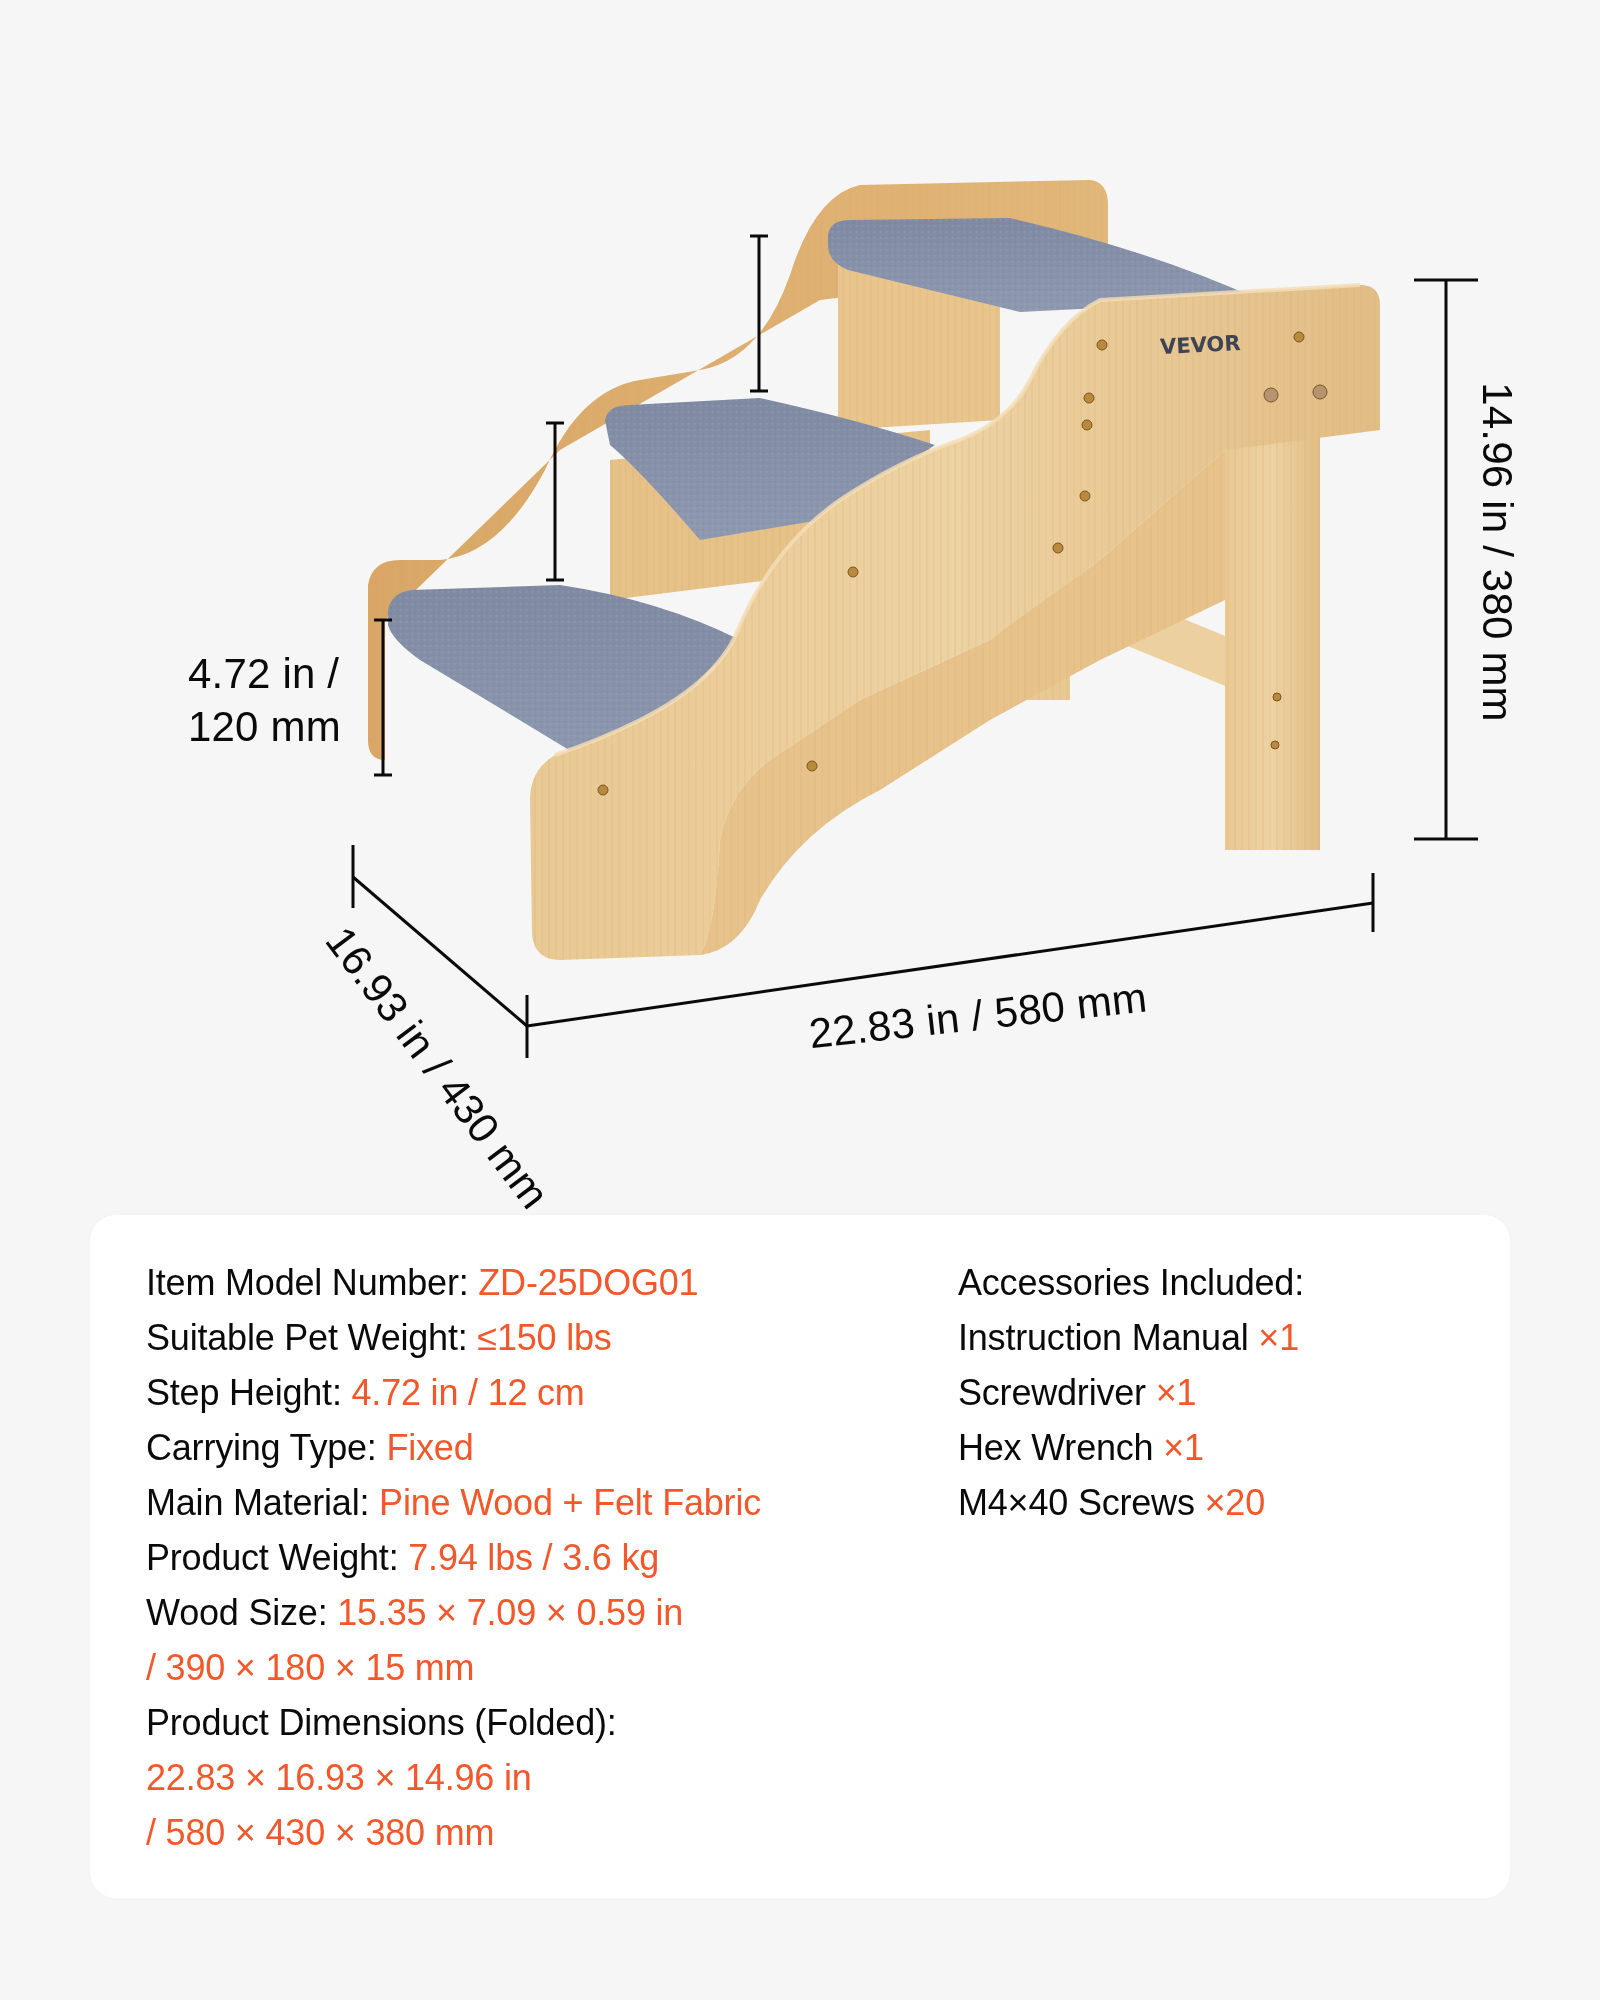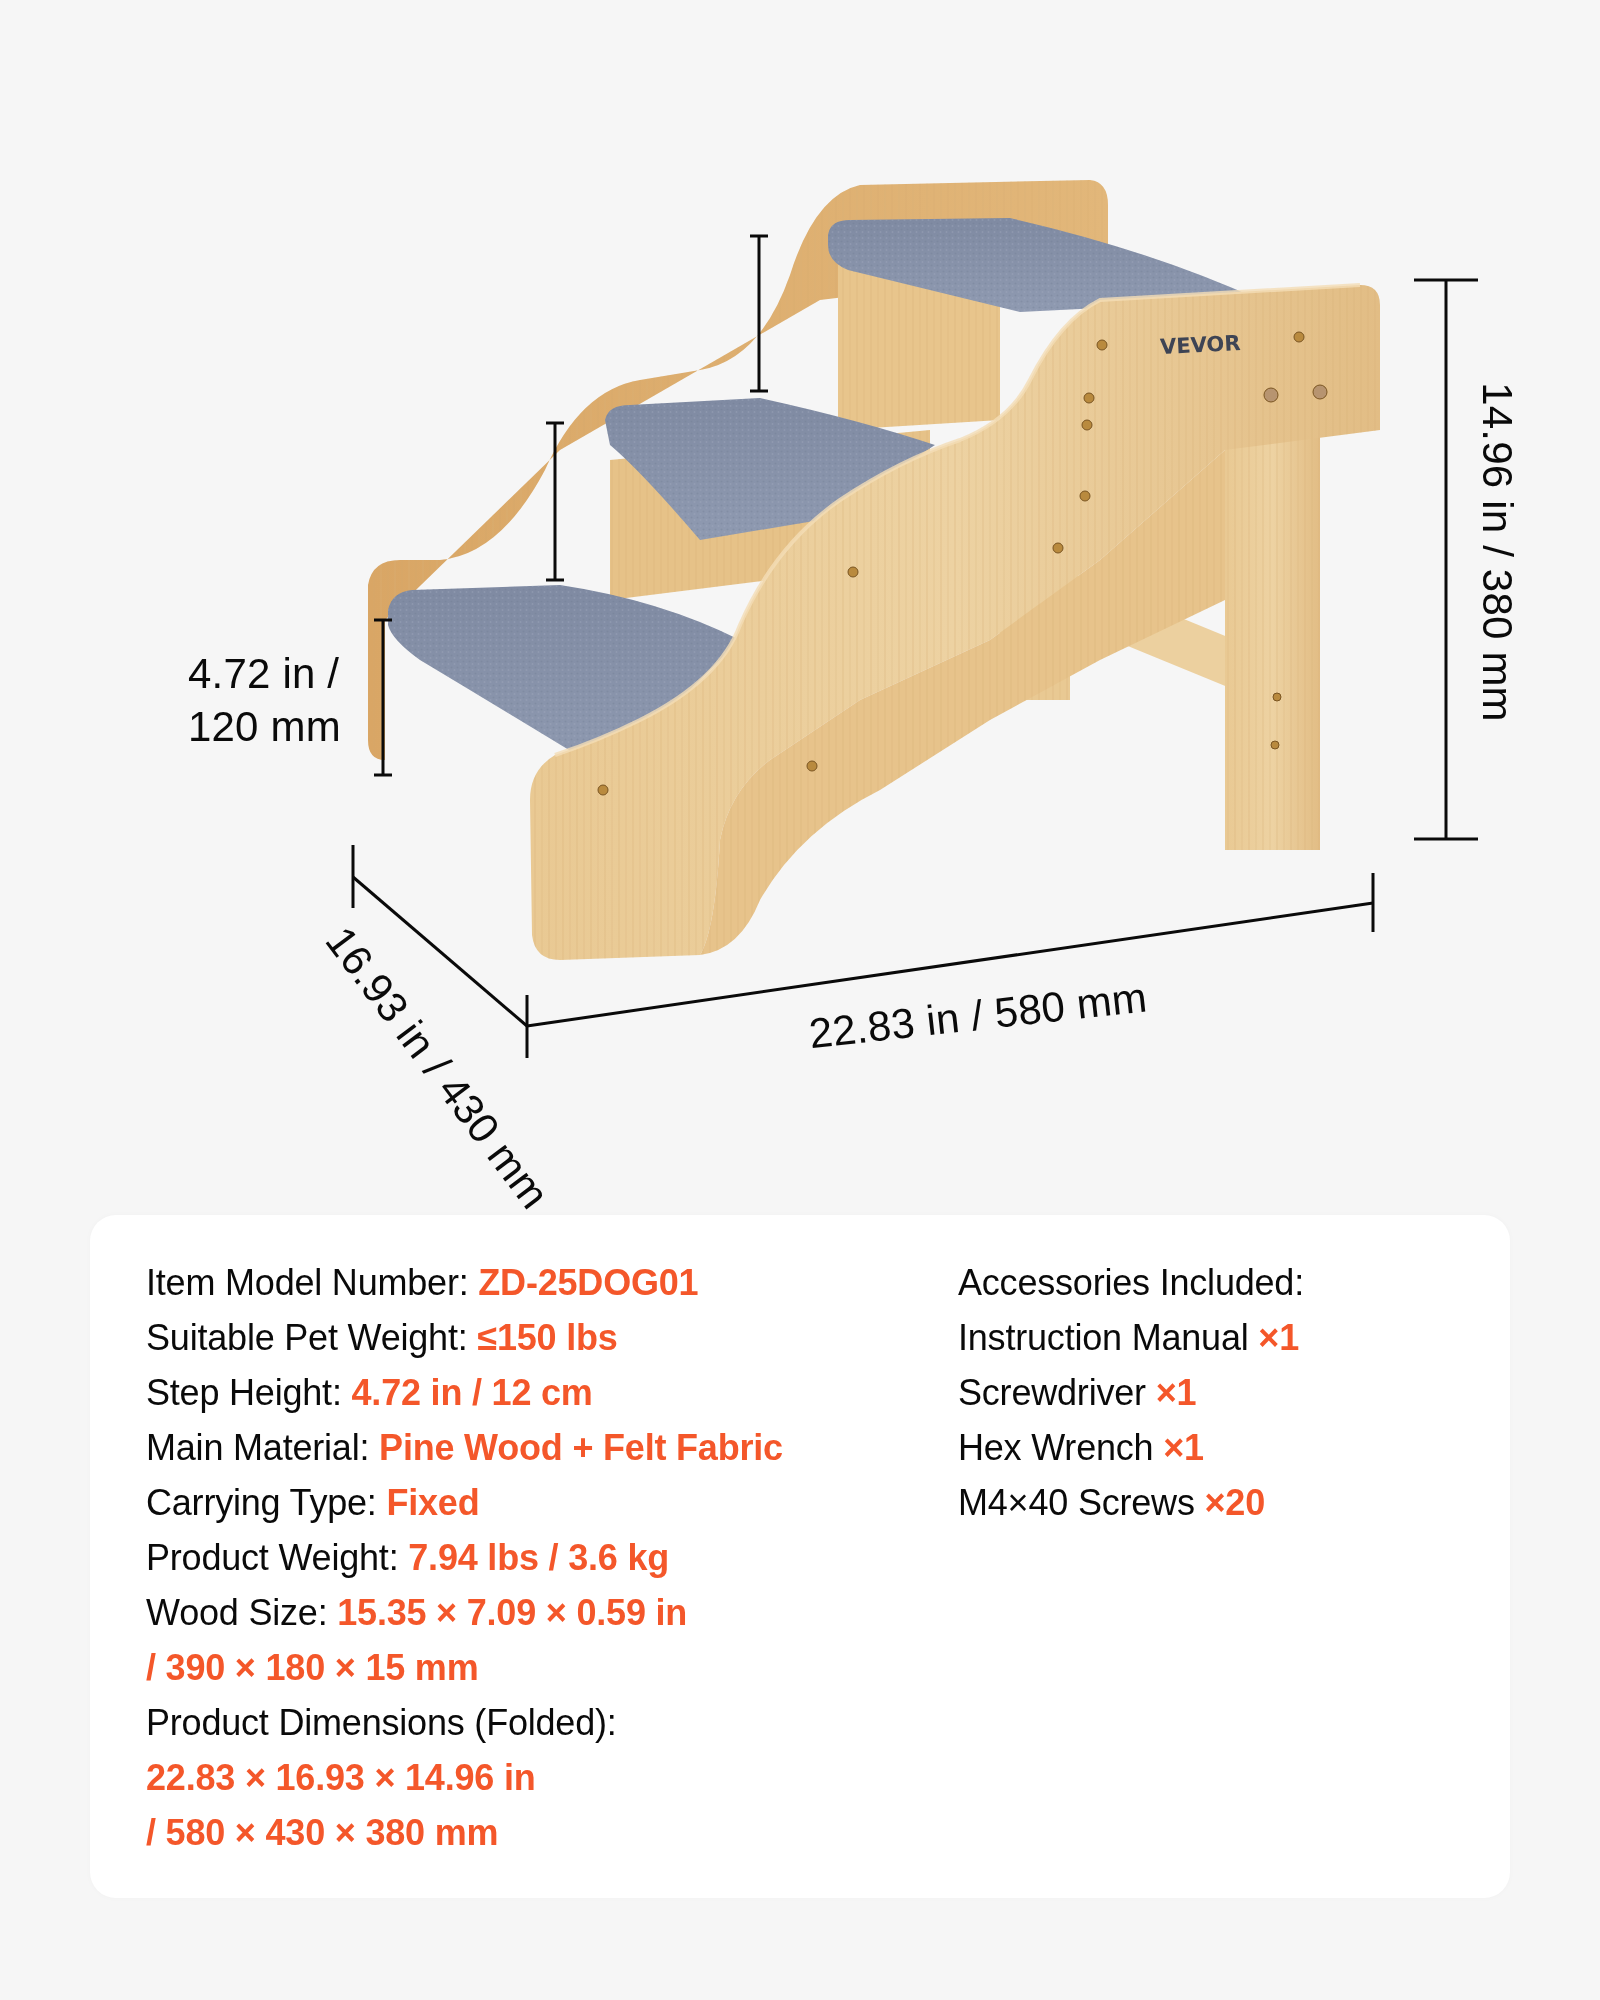--- a/index.html
+++ b/index.html
@@ -40,21 +40,21 @@
   .specs-left { left: 56px; }
   .specs-right { left: 868px; }
   .spec-line {
     font-size: 36px;
     line-height: 55px;
     height: 55px;
     white-space: nowrap;
     letter-spacing: -0.2px;
   }
   .spec-label { color: #0a0a0a; font-weight: 400; text-align: right; }
-  .spec-value { color: #f4572a; font-weight: 700; }
+  .spec-value { color: #f4572a; font-weight: 400; }
 </style>
 </head>
 <body>
 
 <svg class="illustration" viewBox="0 0 1600 1200" xmlns="http://www.w3.org/2000/svg">
   <defs>
     <linearGradient id="woodGrad" x1="0" y1="0" x2="1" y2="0">
       <stop offset="0" stop-color="#e9c993"></stop>
       <stop offset="0.5" stop-color="#edd2a2"></stop>
       <stop offset="1" stop-color="#e2bd85"></stop>
@@ -173,22 +173,22 @@
 </div>
 <div class="dim-depth-wrap">
   <div class="dim-label">16.93 in / 430 mm</div>
 </div>
 
 <div class="specs-card">
   <div class="specs-col specs-left">
     <div class="spec-line"><span class="spec-label">Item Model Number: </span><span class="spec-value">ZD-25DOG01</span></div>
     <div class="spec-line"><span class="spec-label">Suitable Pet Weight: </span><span class="spec-value">≤150 lbs</span></div>
     <div class="spec-line"><span class="spec-label">Step Height: </span><span class="spec-value">4.72 in / 12 cm</span></div>
+    <div class="spec-line"><span class="spec-label">Carrying Type: </span><span class="spec-value">Fixed</span></div>
     <div class="spec-line"><span class="spec-label">Main Material: </span><span class="spec-value">Pine Wood + Felt Fabric</span></div>
-    <div class="spec-line"><span class="spec-label">Carrying Type: </span><span class="spec-value">Fixed</span></div>
     <div class="spec-line"><span class="spec-label">Product Weight: </span><span class="spec-value">7.94 lbs / 3.6 kg</span></div>
     <div class="spec-line"><span class="spec-label">Wood Size: </span><span class="spec-value">15.35 × 7.09 × 0.59 in</span></div>
     <div class="spec-line"><span class="spec-label"></span><span class="spec-value">/ 390 × 180 × 15 mm</span></div>
     <div class="spec-line"><span class="spec-label">Product Dimensions (Folded):</span><span class="spec-value"></span></div>
     <div class="spec-line"><span class="spec-label"></span><span class="spec-value">22.83 × 16.93 × 14.96 in</span></div>
     <div class="spec-line"><span class="spec-label"></span><span class="spec-value">/ 580 × 430 × 380 mm</span></div>
   </div>
 
   <div class="specs-col specs-right">
     <div class="spec-line"><span class="spec-label">Accessories Included:</span></div>

